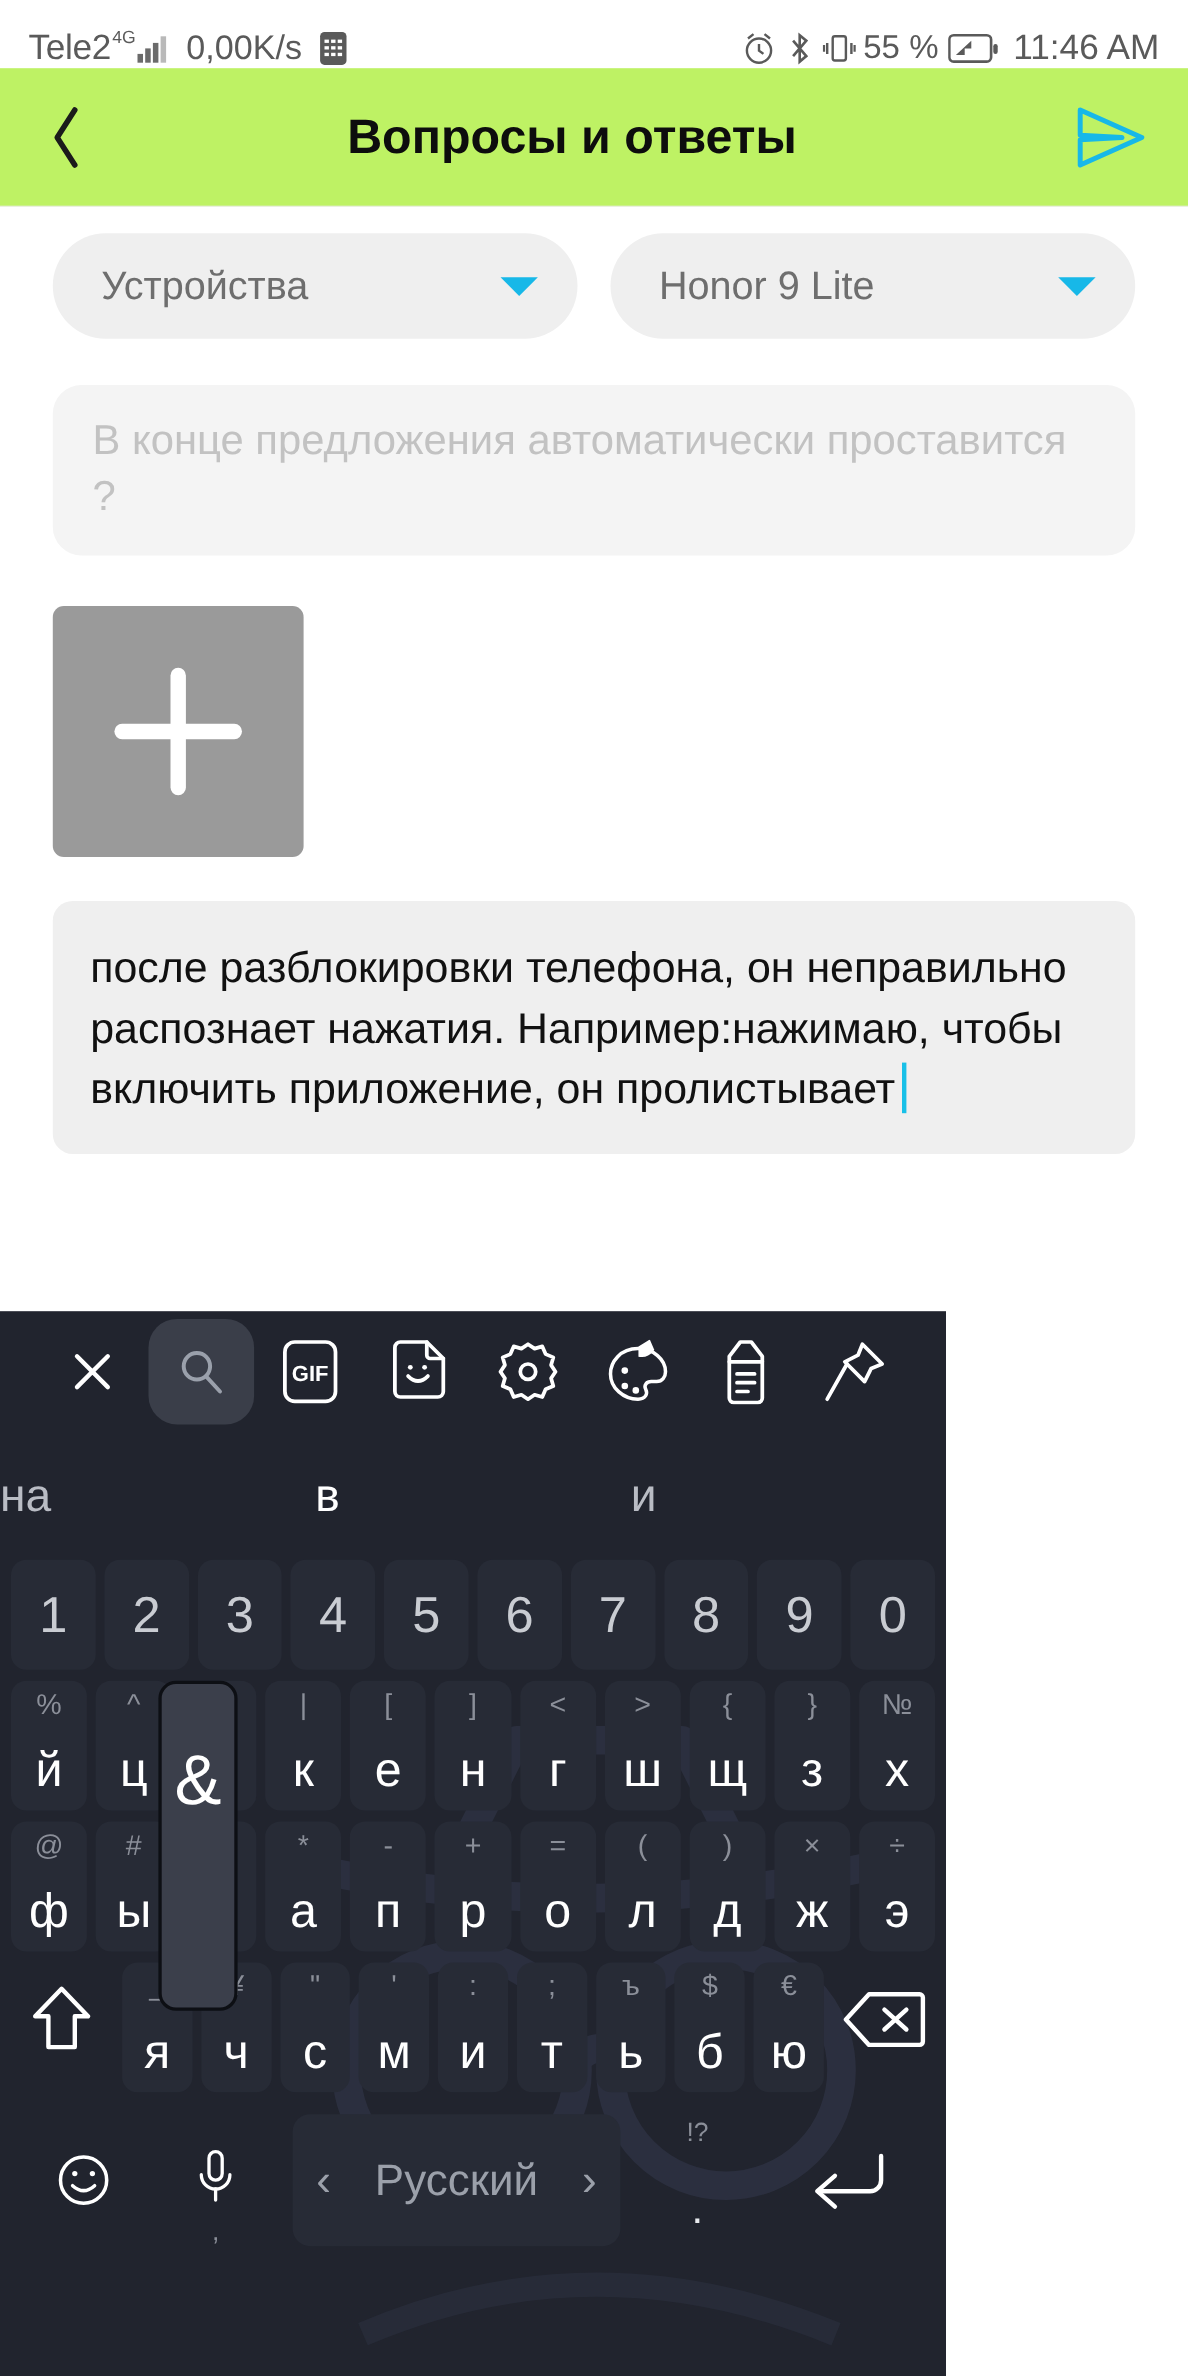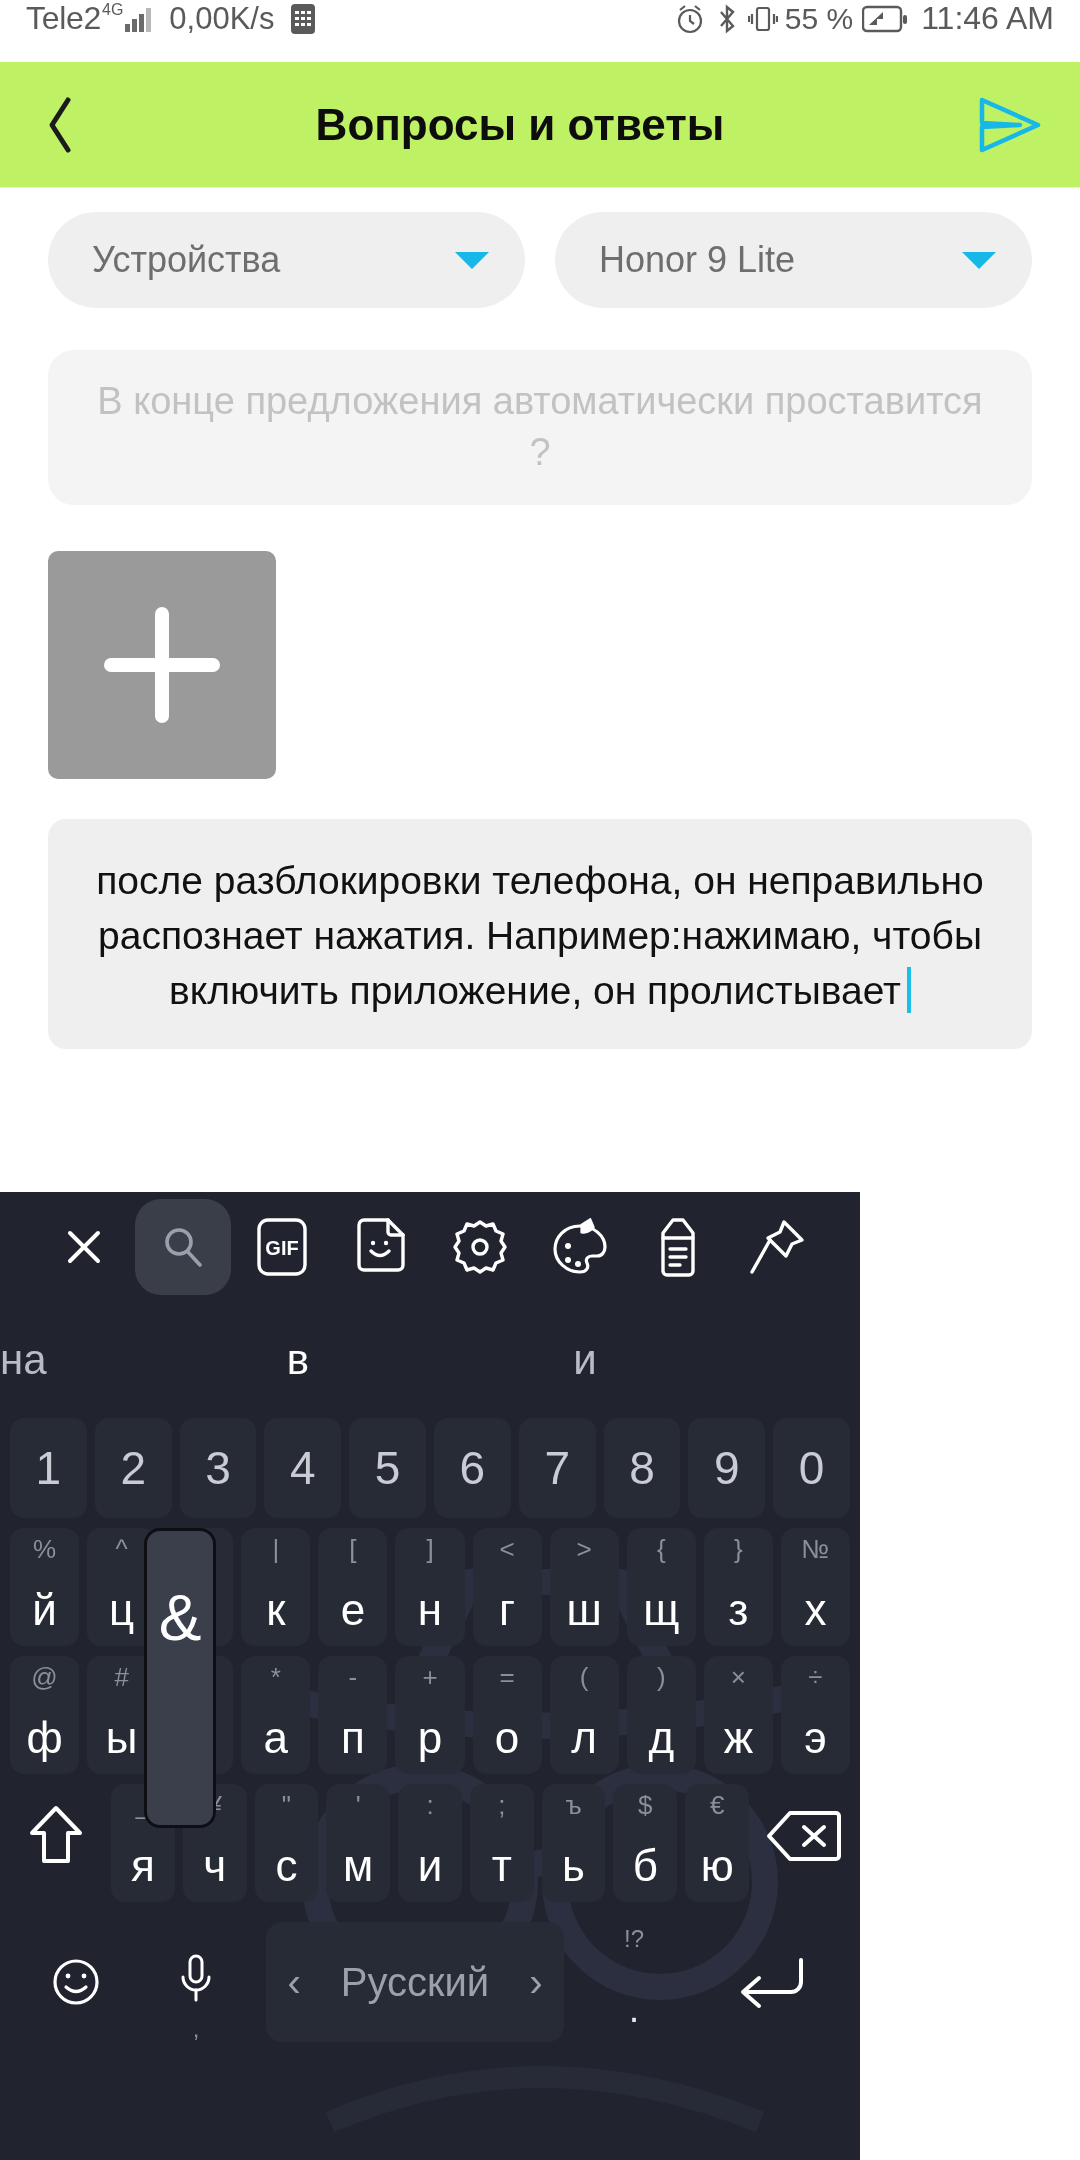--- a/index.html
+++ b/index.html
@@ -8,21 +8,21 @@
     font-family: "Liberation Sans", sans-serif;
     background: #ffffff;
     overflow: hidden;
   }
   #screen { position: relative; width: 1080px; height: 2160px; }
 
   
   .statusbar {
     position: absolute; top: 0; left: 0; width: 1080px; height: 62px;
     background: #ffffff; color: #5a5a5a;
-    display: flex; align-items: flex-start; justify-content: space-between;
+    display: flex; align-items: flex-end; justify-content: space-between;
     padding: 0 26px;
   }
   .sb-left, .sb-right { display: flex; align-items: center; }
   .sb-carrier { font-size: 32px; letter-spacing: -0.3px; color: #5a5a5a; }
   .sb-4g { font-size: 16px; position: relative; top: -9px; margin-left: 1px; color:#5a5a5a;}
   .sig { display: inline-flex; align-items: flex-end; height: 26px; margin-left: 2px; }
   .sig i { display: block; width: 5px; margin-right: 2px; background: #6b6b6b; }
   .sig i:nth-child(1){height:8px} .sig i:nth-child(2){height:13px}
   .sig i:nth-child(3){height:18px} .sig i:nth-child(4){height:24px;background:#b9b9b9}
   .sb-speed { font-size: 31px; margin-left: 16px; color: #5a5a5a; }
@@ -39,21 +39,21 @@
   .back-btn { width: 120px; display: flex; align-items: center; justify-content: center; }
   .appbar-title {
     flex: 1; text-align: center; font-size: 44px; font-weight: bold; color: #0d0d0d;
     letter-spacing: 0px; margin-left: -20px;
   }
   .send-btn { width: 140px; display: flex; align-items: center; justify-content: center; }
 
   
   .content {
     position: absolute; top: 188px; left: 0; width: 1080px; height: 962px;
-    background: #ffffff; padding: 24px 0 0 0; text-align: center;
+    background: #ffffff; padding: 24px 0 0 0;
   }
   .selector-row { display: flex; padding: 0 48px; gap: 30px; }
   .selector {
     height: 96px; background: #efefef; border-radius: 48px;
     display: flex; align-items: center; justify-content: space-between;
     padding: 0 36px 0 44px;
   }
   .selector.dev { width: 480px; }
   .selector.model { width: 480px; }
   .selector-label { font-size: 36px; color: #6e6e6e; }

